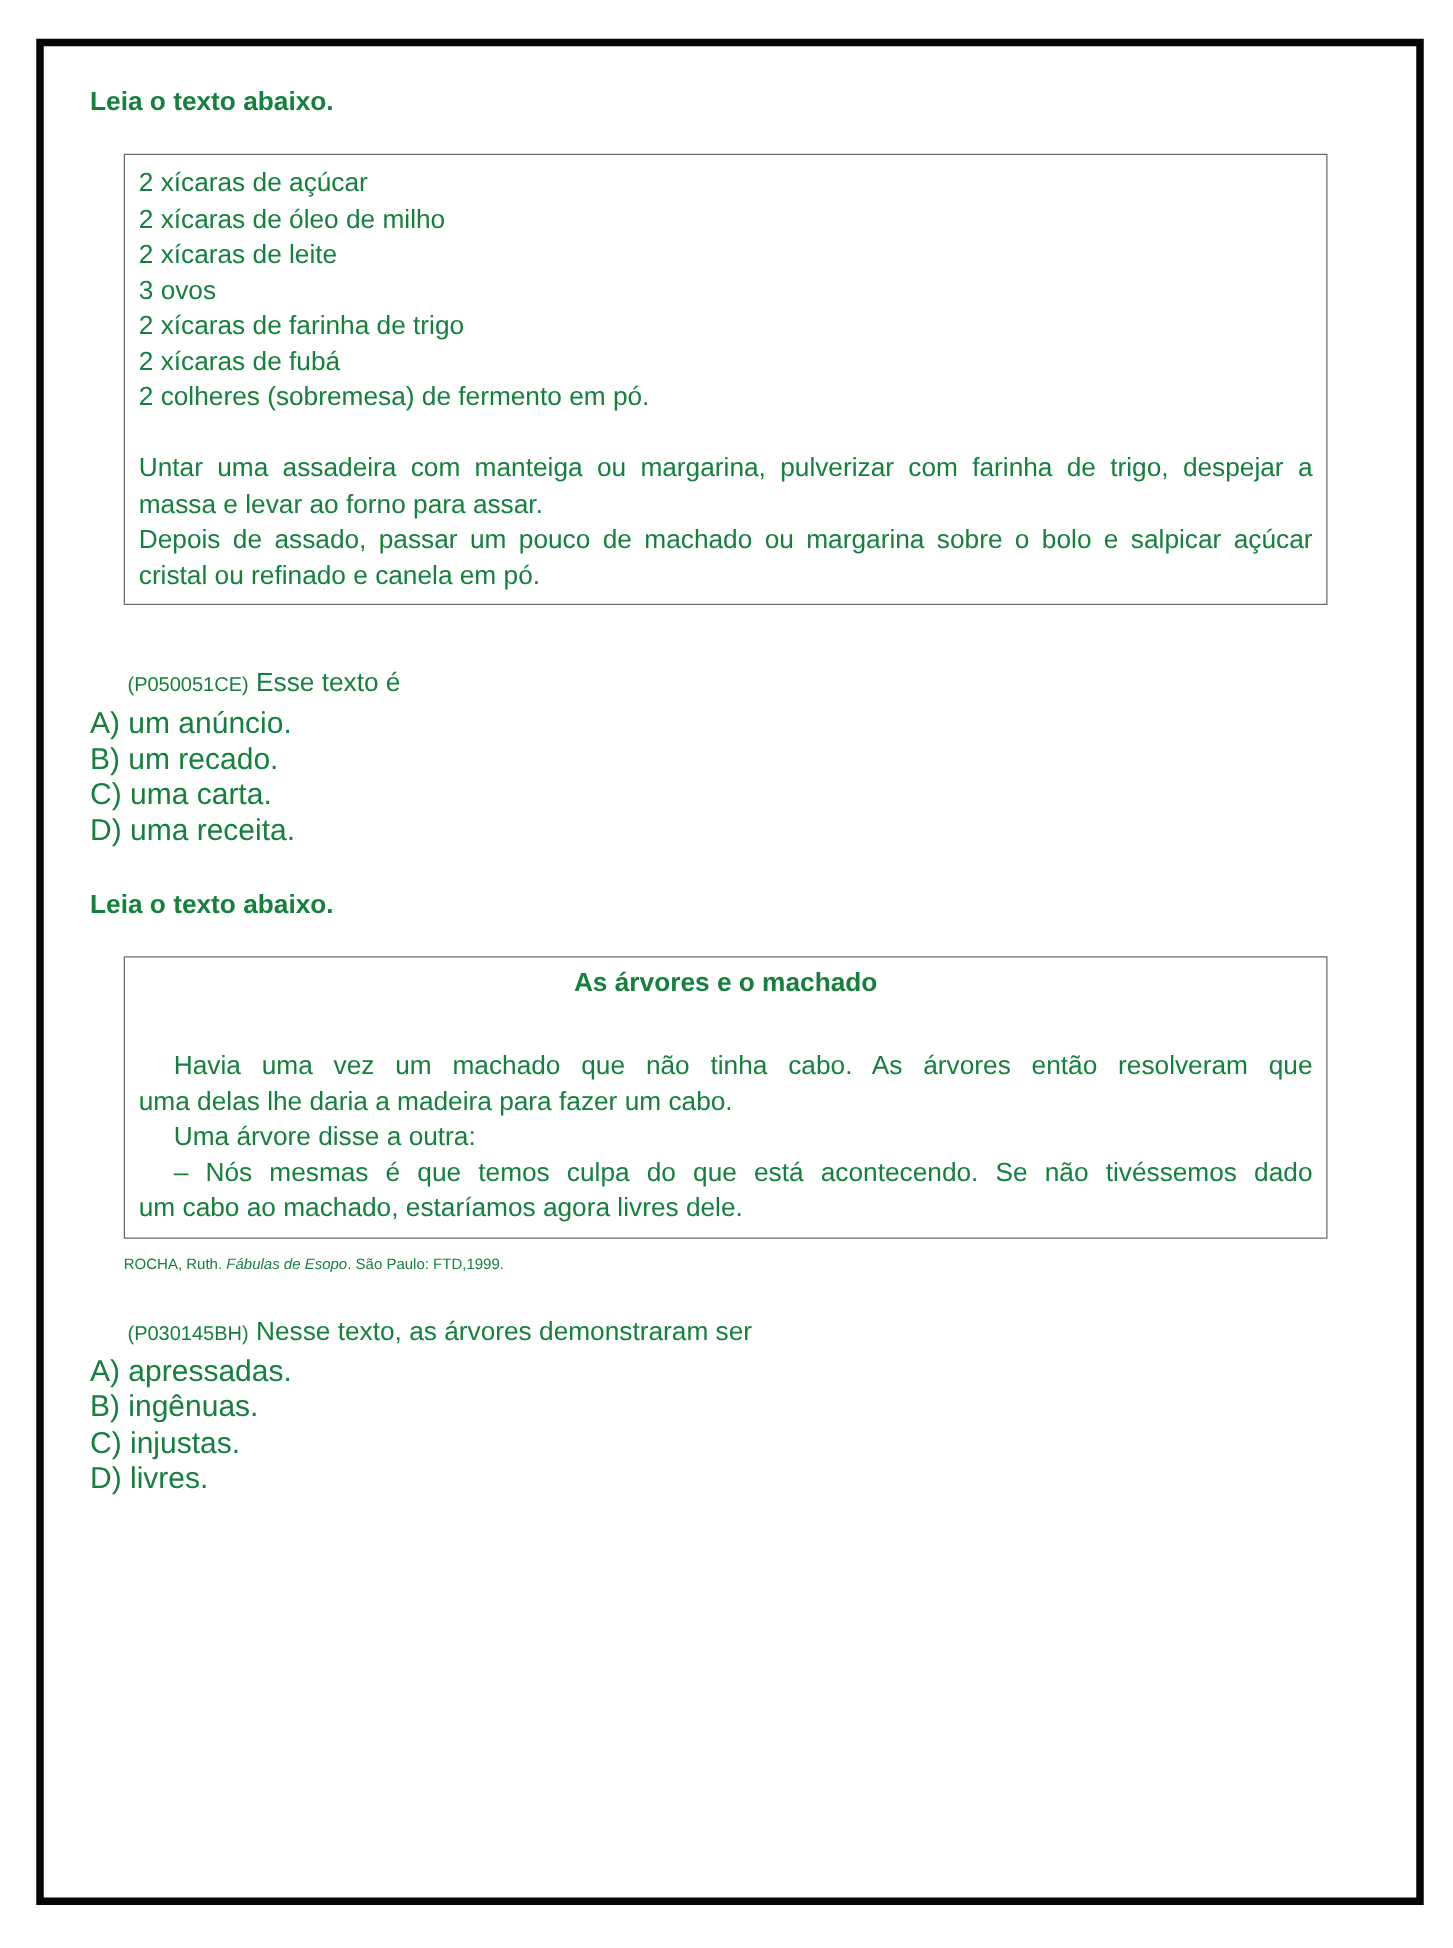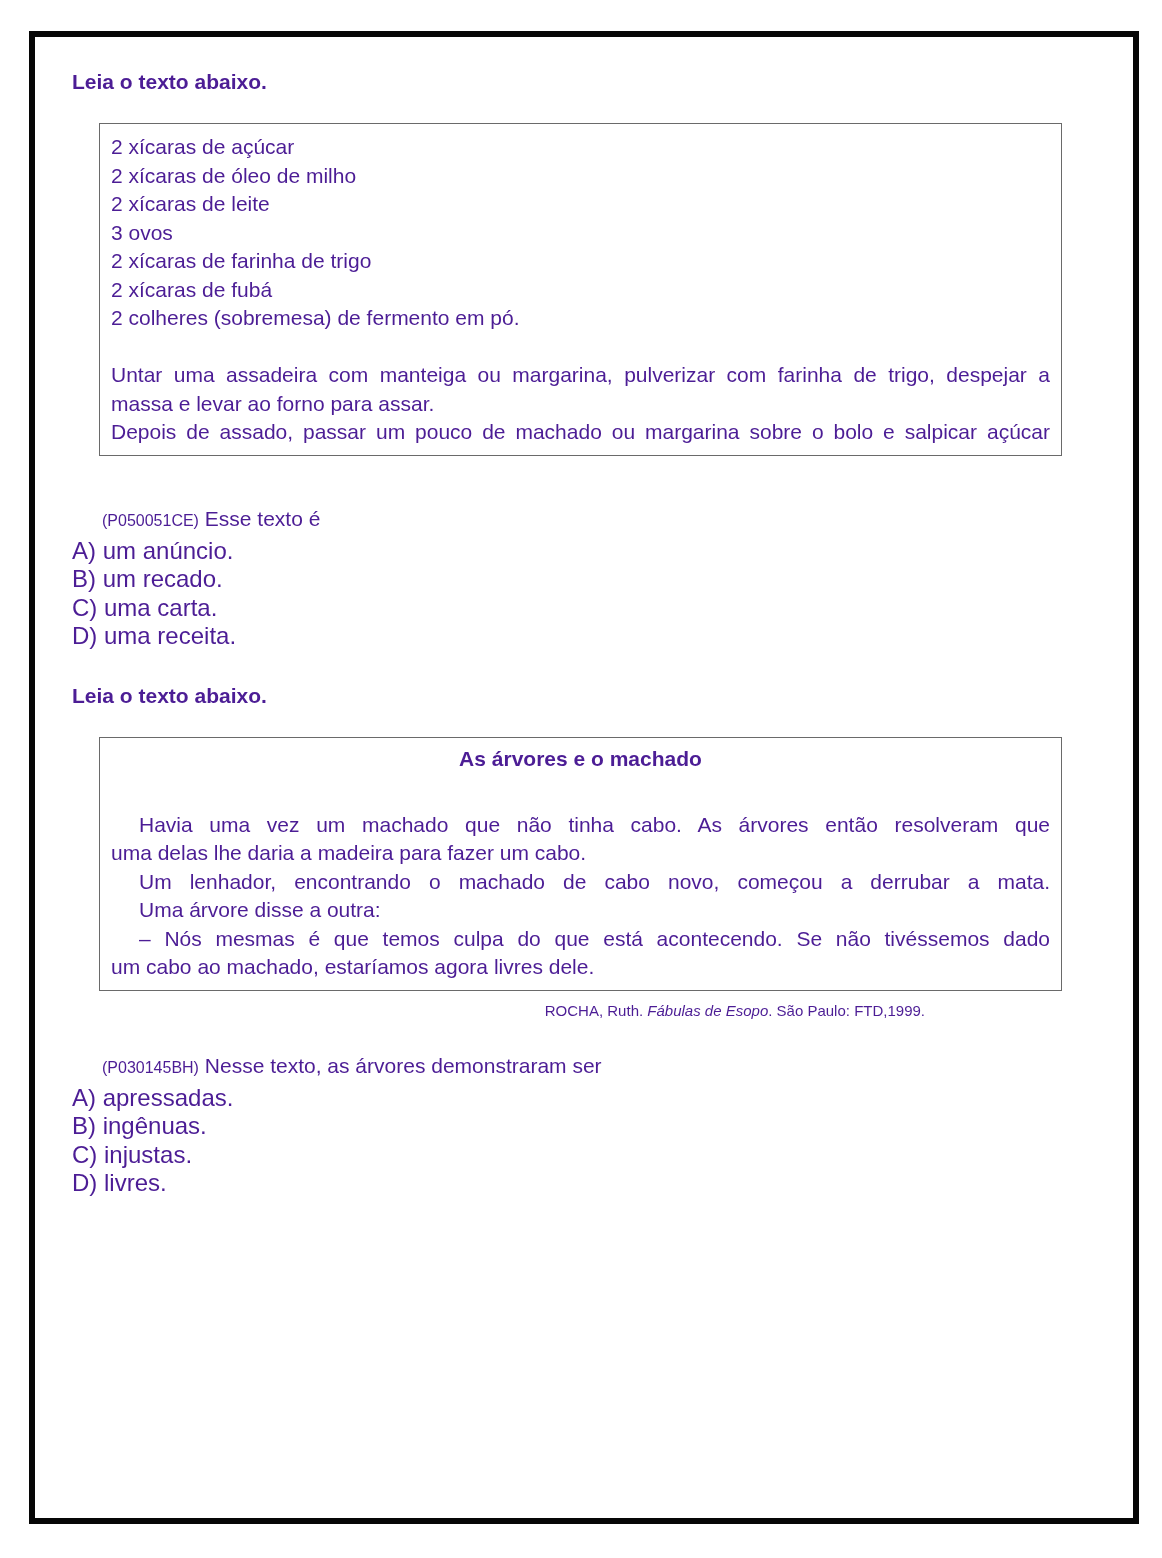--- a/index.html
+++ b/index.html
@@ -1,21 +1,21 @@
 <!DOCTYPE html>
 <html><head>
 <meta charset="utf-8">
 <style>
   html, body { margin:0; padding:0; background:#ffffff; }
   .page {
     position:relative;
     width:1162px; height:1558px;
     background:#ffffff;
     font-family:"Liberation Sans", sans-serif;
-    color:#4c1d95;
+    color:#15803d;
     overflow:hidden;
   }
   .frame {
     position:absolute; left:29px; top:31px;
     width:1110px; height:1493px;
     border:6px solid #060606;
     box-sizing:border-box;
     background:#ffffff;
   }
   .content { padding:33px 37px 0 37px; }
@@ -47,22 +47,22 @@
   .question.first  { margin-top:51px; }
   .question.second { margin-top:32px; }
   .q-line { margin-left:30px; font-size:21px; line-height:24px; }
   .q-code { font-size:16px; }
   .options { margin-top:4px; }
   .option { font-size:24px; line-height:28.5px; }
 
   .citation {
     margin:9px 34px 0 27px;
     padding-right:137px;
-    text-align:right;
-    font-size:15px; line-height:22px;
+    text-align:left;
+    font-size:12px; line-height:22px;
   }
   .citation i { font-style:italic; }
 </style>
 </head>
 <body>
 
 <div class="page">
   <div class="frame">
     <div class="content">
 
@@ -73,20 +73,21 @@
         <div class="line">2 xícaras de óleo de milho</div>
         <div class="line">2 xícaras de leite</div>
         <div class="line">3 ovos</div>
         <div class="line">2 xícaras de farinha de trigo</div>
         <div class="line">2 xícaras de fubá</div>
         <div class="line">2 colheres (sobremesa) de fermento em pó.</div>
         <div class="recipe-instructions">
           <div class="line stretch">Untar uma assadeira com manteiga ou margarina, pulverizar com farinha de trigo, despejar a</div>
           <div class="line">massa e levar ao forno para assar.</div>
           <div class="line stretch">Depois de assado, passar um pouco de machado ou margarina sobre o bolo e salpicar açúcar</div>
+          <div class="line">cristal ou refinado e canela em pó.</div>
         </div>
       </div>
 
       <div class="question first">
         <div class="q-line">
           <span class="q-code">(P050051CE)</span>
           <span>Esse texto é</span>
         </div>
         <div class="options">
           <div class="option">
@@ -107,21 +108,20 @@
           </div>
         </div>
       </div>
 
       <div class="instruction second">Leia o texto abaixo.</div>
 
       <div class="textbox fable">
         <div class="box-title">As árvores e o machado</div>
         <div class="line indent stretch">Havia uma vez um machado que não tinha cabo. As árvores então resolveram que</div>
         <div class="line">uma delas lhe daria a madeira para fazer um cabo.</div>
-        <div class="line indent stretch">Um lenhador, encontrando o machado de cabo novo, começou a derrubar a mata.</div>
         <div class="line indent">Uma árvore disse a outra:</div>
         <div class="line indent stretch">– Nós mesmas é que temos culpa do que está acontecendo. Se não tivéssemos dado</div>
         <div class="line">um cabo ao machado, estaríamos agora livres dele.</div>
       </div>
 
       <div class="citation">
         <span>ROCHA, Ruth.</span>
         <i>Fábulas de Esopo</i><span>. São Paulo: FTD,1999.</span>
       </div>
 

